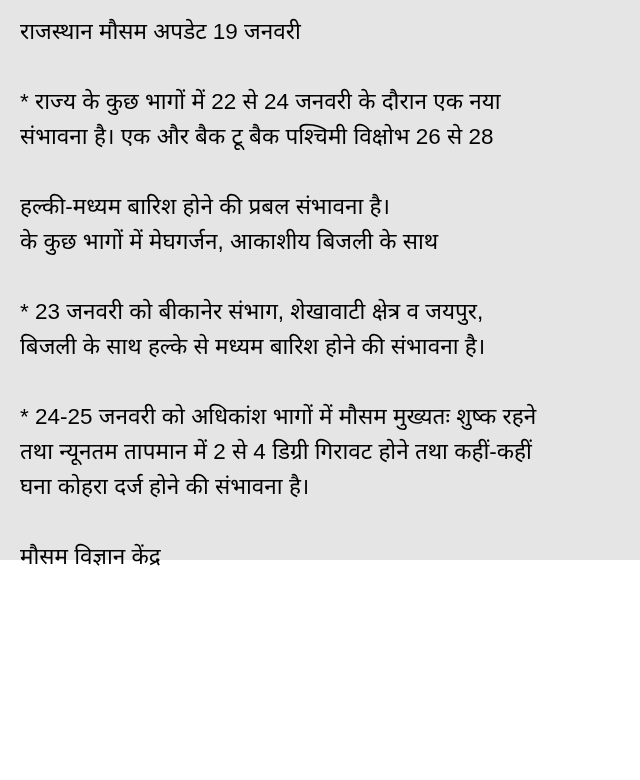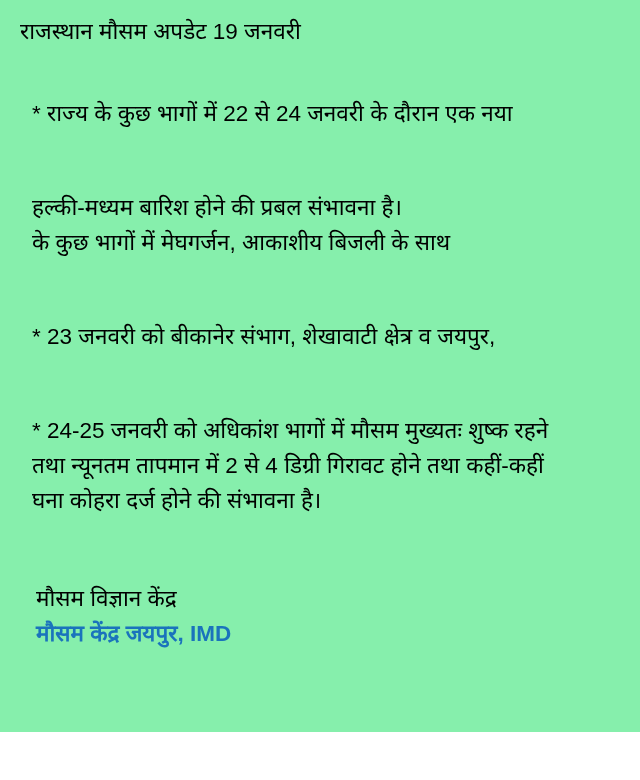--- a/index.html
+++ b/index.html
@@ -13,54 +13,54 @@
     height: 780px;
     overflow: hidden;
     font-family: "Liberation Sans", "DejaVu Sans", sans-serif;
     color: #000000;
     -webkit-font-smoothing: antialiased;
   }
 
   .page {
     box-sizing: border-box;
     width: 640px;
-    height: 732px;
+    height: 560px;
     padding: 14px 20px 0 20px;
-    background: #86efac;
+    background: #e5e5e5;
   }
 
   .doc-title {
     font-size: 22.5px;
     line-height: 35px;
     font-weight: 400;
     color: #000000;
     margin: 0;
     white-space: nowrap;
   }
 
   .spacer-line {
     height: 35px;
   }
 
   .para {
     font-size: 22.5px;
     line-height: 35px;
     font-weight: 400;
     color: #000000;
-    margin: 12px;
+    margin: 0;
     padding: 0;
   }
 
   .para .ln {
     display: block;
     white-space: nowrap;
   }
 
   .sign-block {
-    margin: 16px;
+    margin: 0;
     padding: 0;
   }
 
   .sign-line {
     display: block;
     font-size: 22.5px;
     line-height: 35px;
     white-space: nowrap;
   }
 
@@ -78,43 +78,44 @@
 <body>
 
 <div class="page">
 
   <div class="doc-title">राजस्थान मौसम अपडेट 19 जनवरी</div>
 
   <div class="spacer-line"></div>
 
   <div class="para">
     <span class="ln">* राज्य के कुछ भागों में 22 से 24 जनवरी के दौरान एक नया</span>
+    <span class="ln">संभावना है। एक और बैक टू बैक पश्चिमी विक्षोभ 26 से 28</span>
   </div>
 
   <div class="spacer-line"></div>
 
   <div class="para">
     <span class="ln">हल्की-मध्यम बारिश होने की प्रबल संभावना है।</span>
     <span class="ln">के कुछ भागों में मेघगर्जन, आकाशीय बिजली के साथ</span>
   </div>
 
   <div class="spacer-line"></div>
 
   <div class="para">
     <span class="ln">* 23 जनवरी को बीकानेर संभाग, शेखावाटी क्षेत्र व जयपुर,</span>
+    <span class="ln">बिजली के साथ हल्के से मध्यम बारिश होने की संभावना है।</span>
   </div>
 
   <div class="spacer-line"></div>
 
   <div class="para">
     <span class="ln">* 24-25 जनवरी को अधिकांश भागों में मौसम मुख्यतः शुष्क रहने</span>
     <span class="ln">तथा न्यूनतम तापमान में 2 से 4 डिग्री गिरावट होने तथा कहीं-कहीं</span>
     <span class="ln">घना कोहरा दर्ज होने की संभावना है।</span>
   </div>
 
   <div class="spacer-line"></div>
 
   <div class="sign-block">
     <span class="sign-line plain">मौसम विज्ञान केंद्र</span>
-    <span class="sign-line accent">मौसम केंद्र जयपुर, IMD</span>
   </div>
 
 </div>
 
 </body></html>

